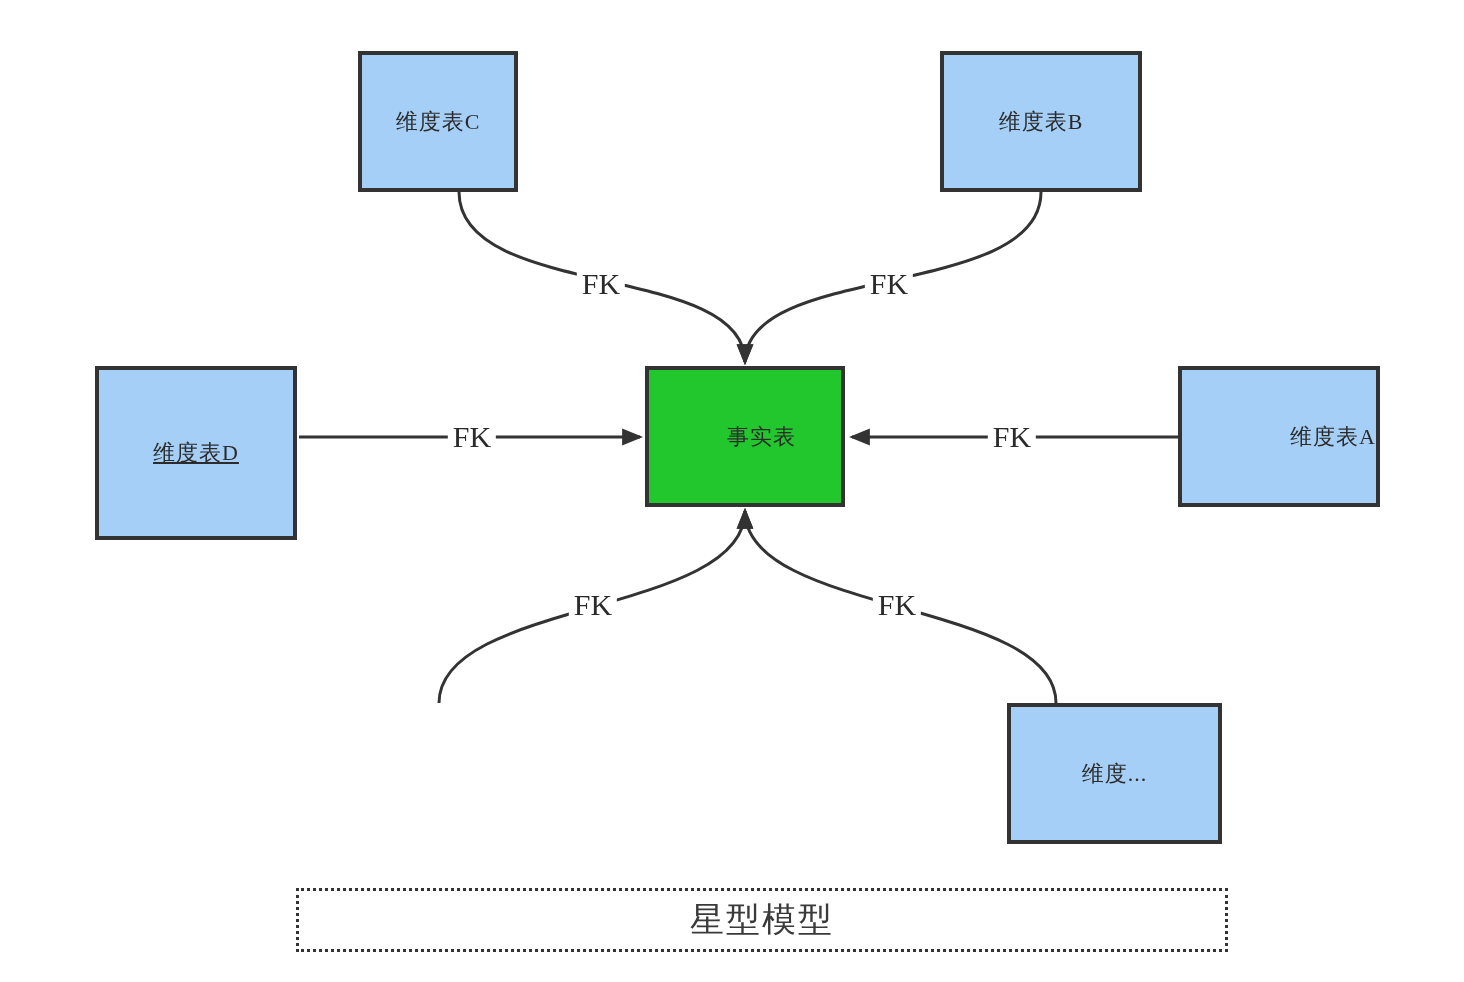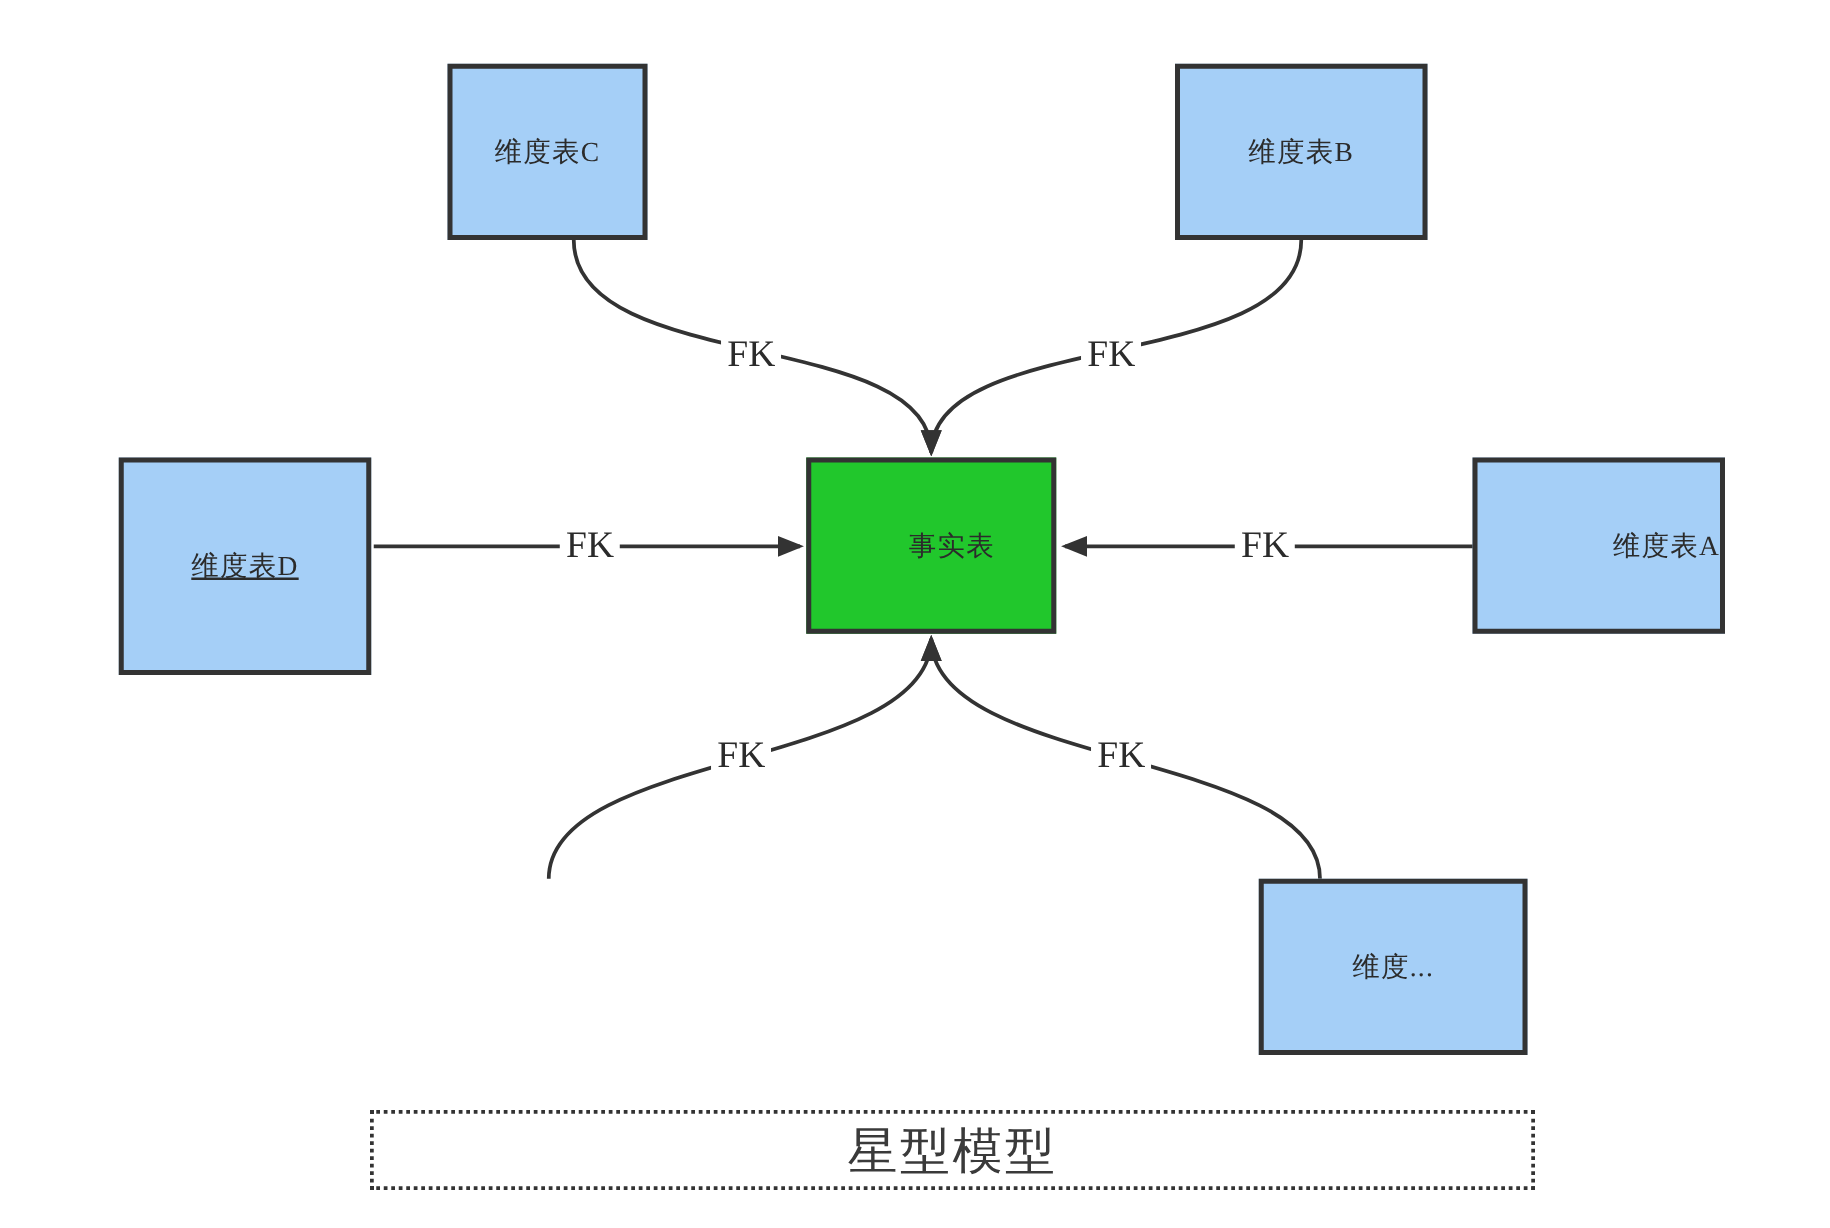--- a/index.html
+++ b/index.html
@@ -65,21 +65,21 @@
     position: absolute;
     left: 296px;
     top: 888px;
     width: 932px;
     height: 64px;
     box-sizing: border-box;
     border: 3px dotted #333333;
     display: flex;
     align-items: center;
     justify-content: center;
-    font-size: 40px;
+    font-size: 34px;
     color: #3a3a3a;
     letter-spacing: 2px;
   }
 </style>
 </head>
 <body>
 
 <div class="canvas">
 
   <svg class="edges-layer" viewBox="0 0 1464 982" xmlns="http://www.w3.org/2000/svg">

